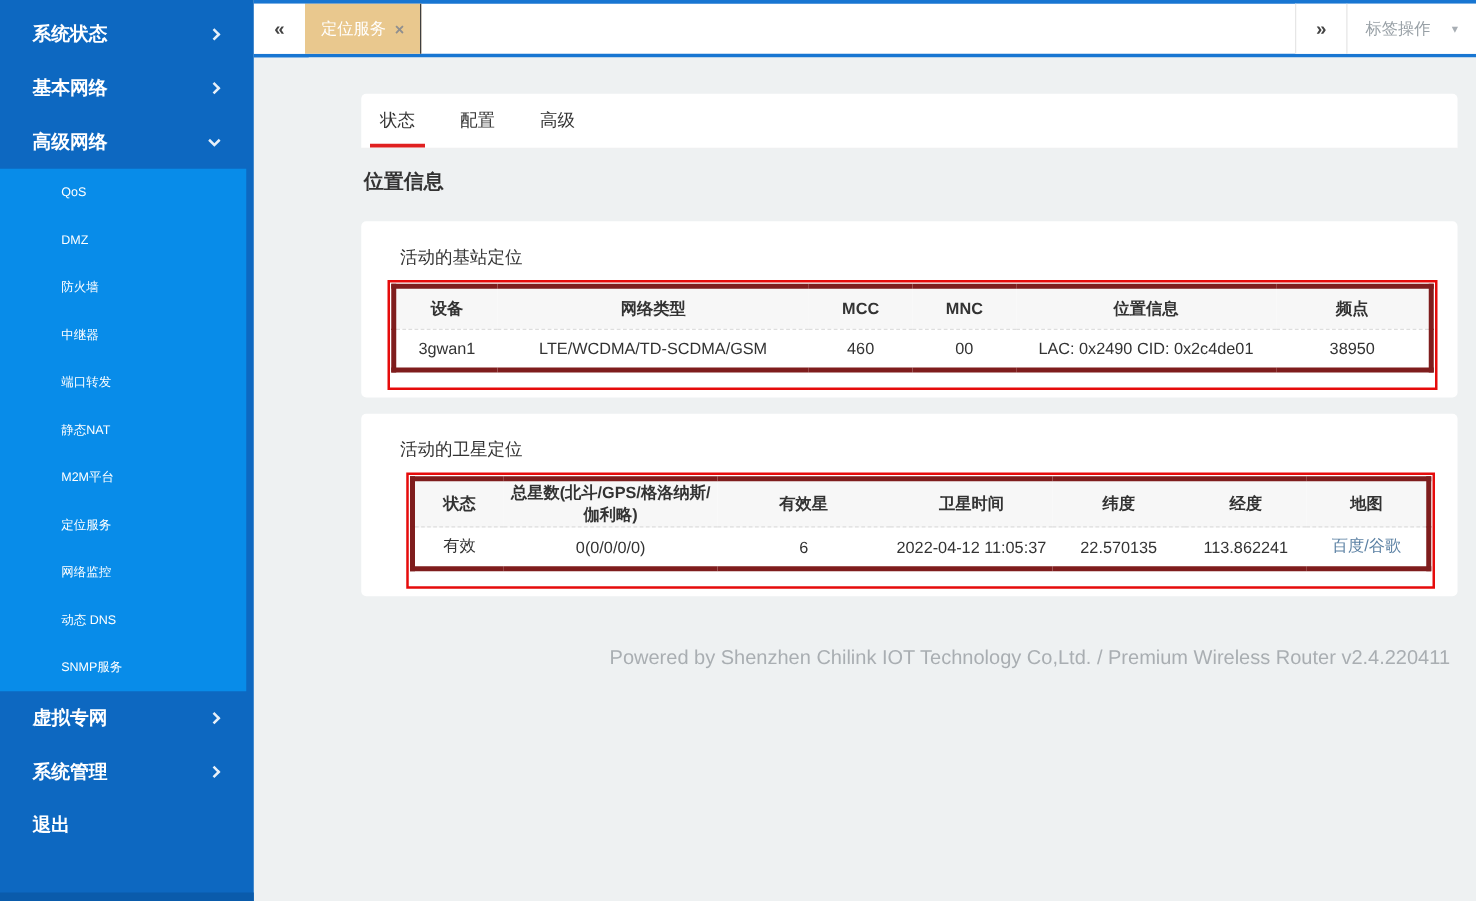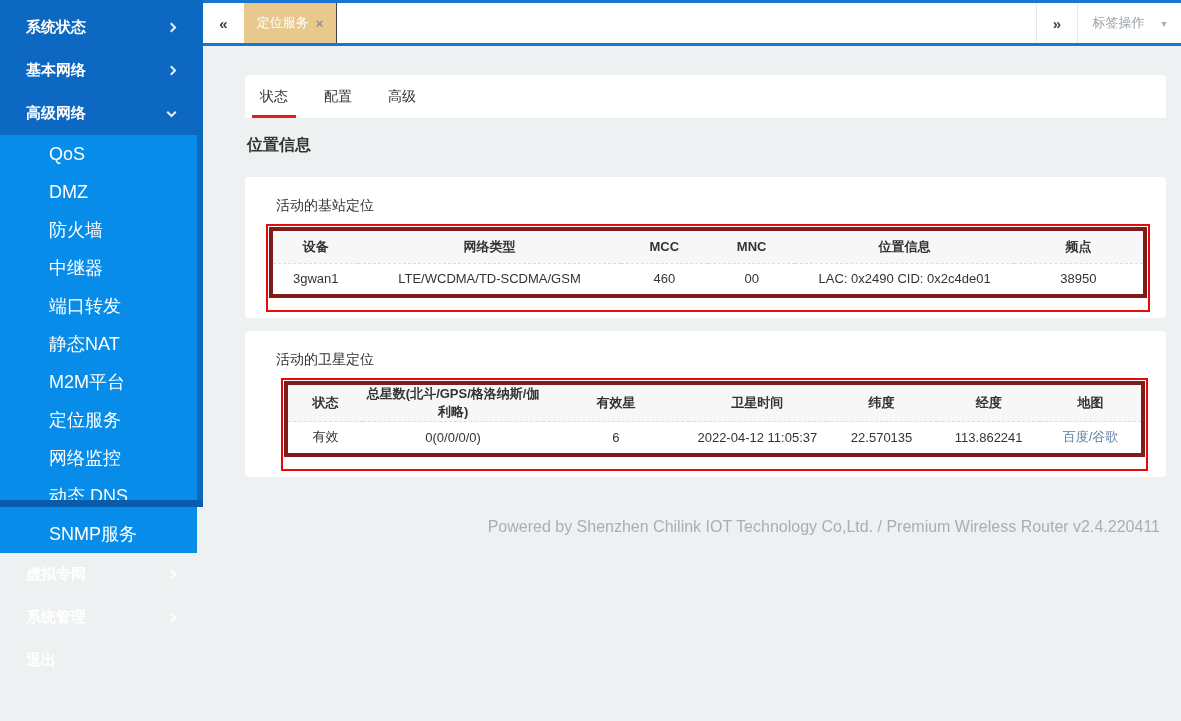--- a/index.html
+++ b/index.html
@@ -4,36 +4,36 @@
 <style>
   * { margin:0; padding:0; box-sizing:border-box; }
   html,body { width:1181px; height:721px; overflow:hidden; }
   body {
     font-family:"Liberation Sans","DejaVu Sans",sans-serif;
     display:flex; background:#eef1f2; color:#333;
   }
 
   
   .sidebar {
-    width:203px; height:507px; background:#0d68c1; flex:0 0 203px;
+    width:203px; height:721px; background:#0d68c1; flex:0 0 203px;
     display:flex; flex-direction:column; padding-top:6px; position:relative;
   }
   .nav-main {
     height:43px; display:flex; align-items:center; justify-content:space-between;
     padding:0 28px 0 26px; color:#fff; font-size:15px; font-weight:bold; cursor:pointer;
     flex:0 0 43px;
   }
   .chev { width:7px; height:7px; border-right:2px solid rgba(255,255,255,.9);
     border-bottom:2px solid rgba(255,255,255,.9); display:inline-block; }
   .chev-right { transform:rotate(-45deg); }
   .chev-down  { transform:rotate(45deg); margin-top:-3px; }
   .submenu { background:#088ce9; width:197px; }
   .sub-item {
     height:38px; display:flex; align-items:center; padding-left:49px;
-    color:#fff; font-size:18px; font-weight:500; cursor:pointer;
+    color:#fff; font-size:10px; font-weight:500; cursor:pointer;
   }
   .sidebar-strip { position:absolute; left:0; bottom:0; width:100%; height:7px; background:#0a5bab; }
 
   
   .main { flex:1 1 auto; display:flex; flex-direction:column; height:721px; }
 
   
   .tabbar {
     height:46px; flex:0 0 46px; background:#fff;
     border-top:3px solid #1876d2; border-bottom:3px solid #1876d2;
@@ -52,21 +52,21 @@
   .tab-close { color:#8f8f8f; font-weight:bold; font-size:13px; cursor:pointer; line-height:1; }
   .tabbar-spacer { flex:1 1 auto; }
   .tab-ops {
     width:104px; background:#fff; border:none; border-left:1px solid #e6e6e6;
     color:#98a0a6; font-size:13px; cursor:pointer; font-family:inherit;
     display:flex; align-items:center; justify-content:center; gap:17px;
   }
   .tab-ops .caret { font-size:10px; color:#a8aeb4; }
 
   
-  .content { flex:1 1 auto; background:#eef1f2; padding:29px 15px 0 42px; overflow:hidden; }
+  .content { flex:1 1 auto; background:#eef1f2; padding:29px 15px 0 42px; overflow:hidden;margin-left:44px; }
 
   .tabs-strip {
     background:#fff; height:44px; display:flex; align-items:stretch;
     padding-left:7px; border-radius:4px 4px 0 0; border-bottom:1px solid #ededed;
   }
   .subtab {
     display:flex; align-items:center; padding:3px 8px 0 8px; margin-right:20px;
     font-size:14px; color:#333; cursor:pointer; border-bottom:3px solid transparent;
   }
   .subtab.active { border-bottom-color:#e02020; }

